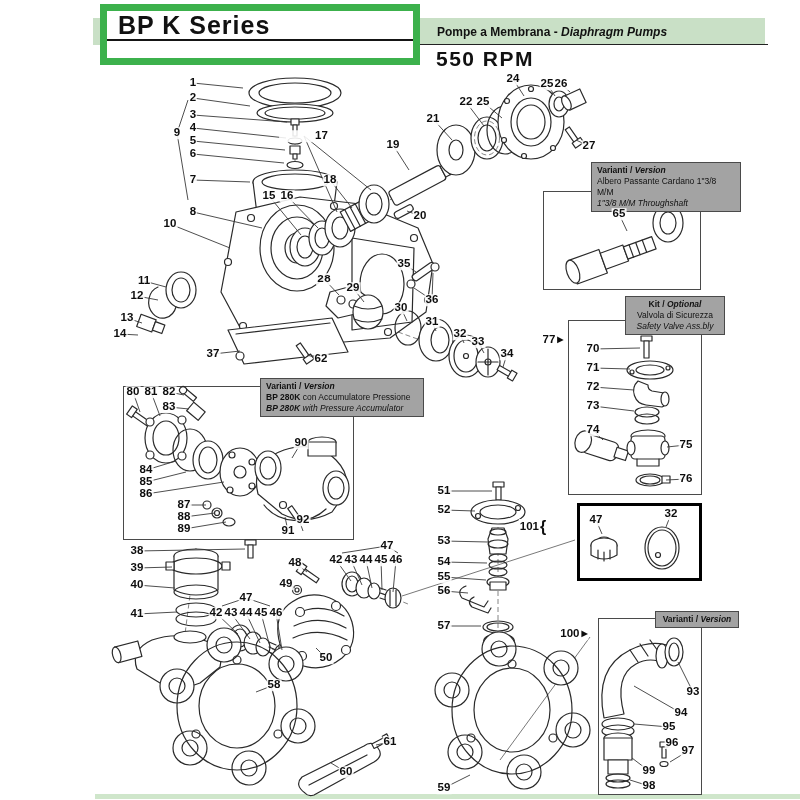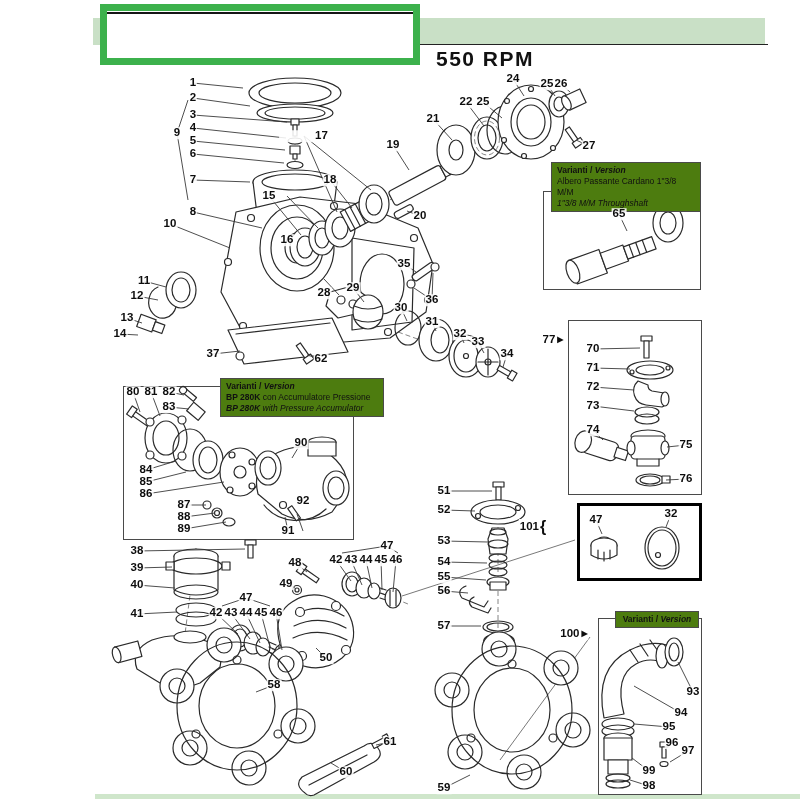--- a/index.html
+++ b/index.html
@@ -13,22 +13,22 @@
   .hdr-title{font-size:25px;font-weight:bold;letter-spacing:1px;line-height:26px;padding:1px 0 0 11px;white-space:nowrap;}
   .hdr-rule{height:0;border-top:2px solid #151515;margin:1px 0 0 0;}
   .hdr-models{font-size:16px;font-weight:bold;line-height:18px;padding:1px 0 0 11px;white-space:nowrap;}
   .hdr-sub{position:absolute;left:437px;top:25px;font-size:12px;font-weight:bold;white-space:nowrap;}
   .hdr-sub .it{font-style:italic;}
   .hdr-line2{position:absolute;left:420px;top:44px;width:348px;height:0;border-top:1.7px solid #222;}
   .hdr-rpm{position:absolute;left:436px;top:47px;font-size:21px;font-weight:bold;letter-spacing:1.5px;}
   
   .vbox{position:absolute;border:1.4px solid #4a4a4a;background:transparent;}
   .vbox101{position:absolute;border:3.5px solid #000;background:transparent;}
-  .vtab{position:absolute;border:1.4px solid #4a4a4a;background:#4d7c0f;padding:2px 5px;
-        font-size:8.5px;line-height:1.3;z-index:4;}
+  .vtab{position:absolute;border:1.4px solid #4a4a4a;background:#a3a3a3;padding:2px 5px;
+        font-size:8.5px;line-height:1.3;z-index:4;margin-left:40px;}
   .vtab .t{font-weight:bold;}
   .vtab .ti{font-weight:bold;font-style:italic;}
   .vtab .b{font-weight:bold;}
   .vtab .it{font-style:italic;}
   .vtab.center{text-align:center;}
   
   svg.diagram,svg.leads{position:absolute;left:0;top:0;}
   .ln{fill:none;stroke:#2a2a2a;stroke-width:1.2;stroke-linecap:round;stroke-linejoin:round;}
   .fw{fill:#fff;stroke:#2a2a2a;stroke-width:1.2;stroke-linecap:round;stroke-linejoin:round;}
   .dsh{fill:none;stroke:#666;stroke-width:0.8;stroke-dasharray:5 3;}
@@ -41,33 +41,40 @@
   .plabel .brace{font-size:16px;font-weight:bold;margin-left:1px;vertical-align:-2px;}
 </style>
 </head>
 <body>
 
 <div id="stage">
 
   <div class="hdr-band"></div>
   <div class="hdr-strip-bottom"></div>
   <div class="hdr-box">
+    <div class="hdr-title">BP K  Series</div>
     <div class="hdr-rule"></div>
   </div>
+  <div class="hdr-sub"><span>Pompe a Membrana - </span><span class="it">Diaphragm Pumps</span></div>
   <div class="hdr-line2"></div>
   <div class="hdr-rpm">550 RPM</div>
 
   <div class="vbox" style="left:543px;top:191px;width:156px;height:97px;"></div>
   <div class="vtab" style="left:551px;top:162px;width:138px;">
     <span class="t">Varianti / </span><span class="ti">Version</span><br>
     <span>Albero Passante Cardano 1"3/8 M/M</span><br>
     <span class="it">1"3/8 M/M Throughshaft</span>
   </div>
 
   <div class="vbox" style="left:568px;top:320px;width:132px;height:173px;"></div>
+  <div class="vtab center" style="left:585px;top:296px;width:88px;">
+    <span class="t">Kit / </span><span class="ti">Optional</span><br>
+    <span>Valvola di Sicurezza</span><br>
+    <span class="it">Safety Valve Ass.bly</span>
+  </div>
 
   <div class="vbox" style="left:123px;top:386px;width:229px;height:152px;"></div>
   <div class="vtab" style="left:220px;top:378px;width:152px;">
     <span class="t">Varianti / </span><span class="ti">Version</span><br>
     <span class="b">BP 280K</span><span> con Accumulatore Pressione</span><br>
     <span class="ti">BP 280K</span><span class="it"> with Pressure Accumulator</span>
   </div>
 
   <div class="vbox101" style="left:577px;top:503px;width:119px;height:72px;"></div>
 
@@ -588,33 +595,33 @@
       <div class="plabel" style="left: 193px; top: 154px;">6</div>
       <div class="plabel" style="left: 193px; top: 180px;">7</div>
       <div class="plabel" style="left: 193px; top: 212px;">8</div>
       <div class="plabel" style="left: 177px; top: 133px;">9</div>
       <div class="plabel" style="left: 170px; top: 224px;">10</div>
       <div class="plabel" style="left: 144px; top: 281px;">11</div>
       <div class="plabel" style="left: 137px; top: 296px;">12</div>
       <div class="plabel" style="left: 127px; top: 318px;">13</div>
       <div class="plabel" style="left: 120px; top: 334px;">14</div>
       <div class="plabel" style="left: 269px; top: 196px;">15</div>
-      <div class="plabel" style="left: 287px; top: 196px; margin-top: 44px;">16</div>
+      <div class="plabel" style="left: 287px; top: 196px;">16</div>
       <div class="plabel" style="left: 304px; top: 136px; padding-left: 36px;">17</div>
       <div class="plabel" style="left: 330px; top: 180px;">18</div>
       <div class="plabel" style="left: 393px; top: 145px;">19</div>
       <div class="plabel" style="left: 420px; top: 216px;">20</div>
       <div class="plabel" style="left: 433px; top: 119px;">21</div>
       <div class="plabel" style="left: 466px; top: 102px;">22</div>
       <div class="plabel" style="left: 483px; top: 102px;">25</div>
       <div class="plabel" style="left: 513px; top: 79px;">24</div>
       <div class="plabel" style="left: 547px; top: 84px;">25</div>
       <div class="plabel" style="left: 561px; top: 84px;">26</div>
       <div class="plabel" style="left: 589px; top: 146px;">27</div>
-      <div class="plabel" style="left: 324px; top: 293px;">28</div>
+      <div class="plabel" style="left: 324px; top: 279px; font-family: Liberation Mono, monospace;">28</div>
       <div class="plabel" style="left: 353px; top: 288px;">29</div>
       <div class="plabel" style="left: 401px; top: 308px; text-align: right;">30</div>
       <div class="plabel" style="left: 432px; top: 322px;">31</div>
       <div class="plabel" style="left: 460px; top: 334px;">32</div>
       <div class="plabel" style="left: 478px; top: 342px;">33</div>
       <div class="plabel" style="left: 507px; top: 354px;">34</div>
       <div class="plabel" style="left: 404px; top: 264px;">35</div>
       <div class="plabel" style="left: 432px; top: 300px;">36</div>
       <div class="plabel" style="left: 213px; top: 354px;">37</div>
       <div class="plabel" style="left: 321px; top: 359px;">62</div>
@@ -662,21 +669,21 @@
       <div class="plabel" style="left: 169px; top: 392px;">82</div>
       <div class="plabel" style="left: 169px; top: 407px;">83</div>
       <div class="plabel" style="left: 146px; top: 470px;">84</div>
       <div class="plabel" style="left: 146px; top: 482px;">85</div>
       <div class="plabel" style="left: 146px; top: 494px;">86</div>
       <div class="plabel" style="left: 184px; top: 505px;">87</div>
       <div class="plabel" style="left: 184px; top: 517px;">88</div>
       <div class="plabel" style="left: 184px; top: 529px;">89</div>
       <div class="plabel" style="left: 301px; top: 443px;">90</div>
       <div class="plabel" style="left: 288px; top: 531px;">91</div>
-      <div class="plabel" style="left: 303px; top: 501px;">92</div>
+      <div class="plabel" style="left: 303px; top: 520px;">92</div>
       <div class="plabel" style="left: 693px; top: 692px;">93</div>
       <div class="plabel" style="left: 681px; top: 713px;">94</div>
       <div class="plabel" style="left: 669px; top: 727px;">95</div>
       <div class="plabel" style="left: 672px; top: 743px;">96</div>
       <div class="plabel" style="left: 688px; top: 751px;">97</div>
       <div class="plabel" style="left: 649px; top: 771px;">99</div>
       <div class="plabel" style="left: 649px; top: 786px;">98</div>
       <div class="plabel" style="left: 574px; top: 634px;">100<span class="tri">▶</span></div>
       <div class="plabel" style="left: 533px; top: 527px;">101<span class="brace">{</span></div>
       <div class="plabel" style="left: 596px; top: 520px;">47</div>

